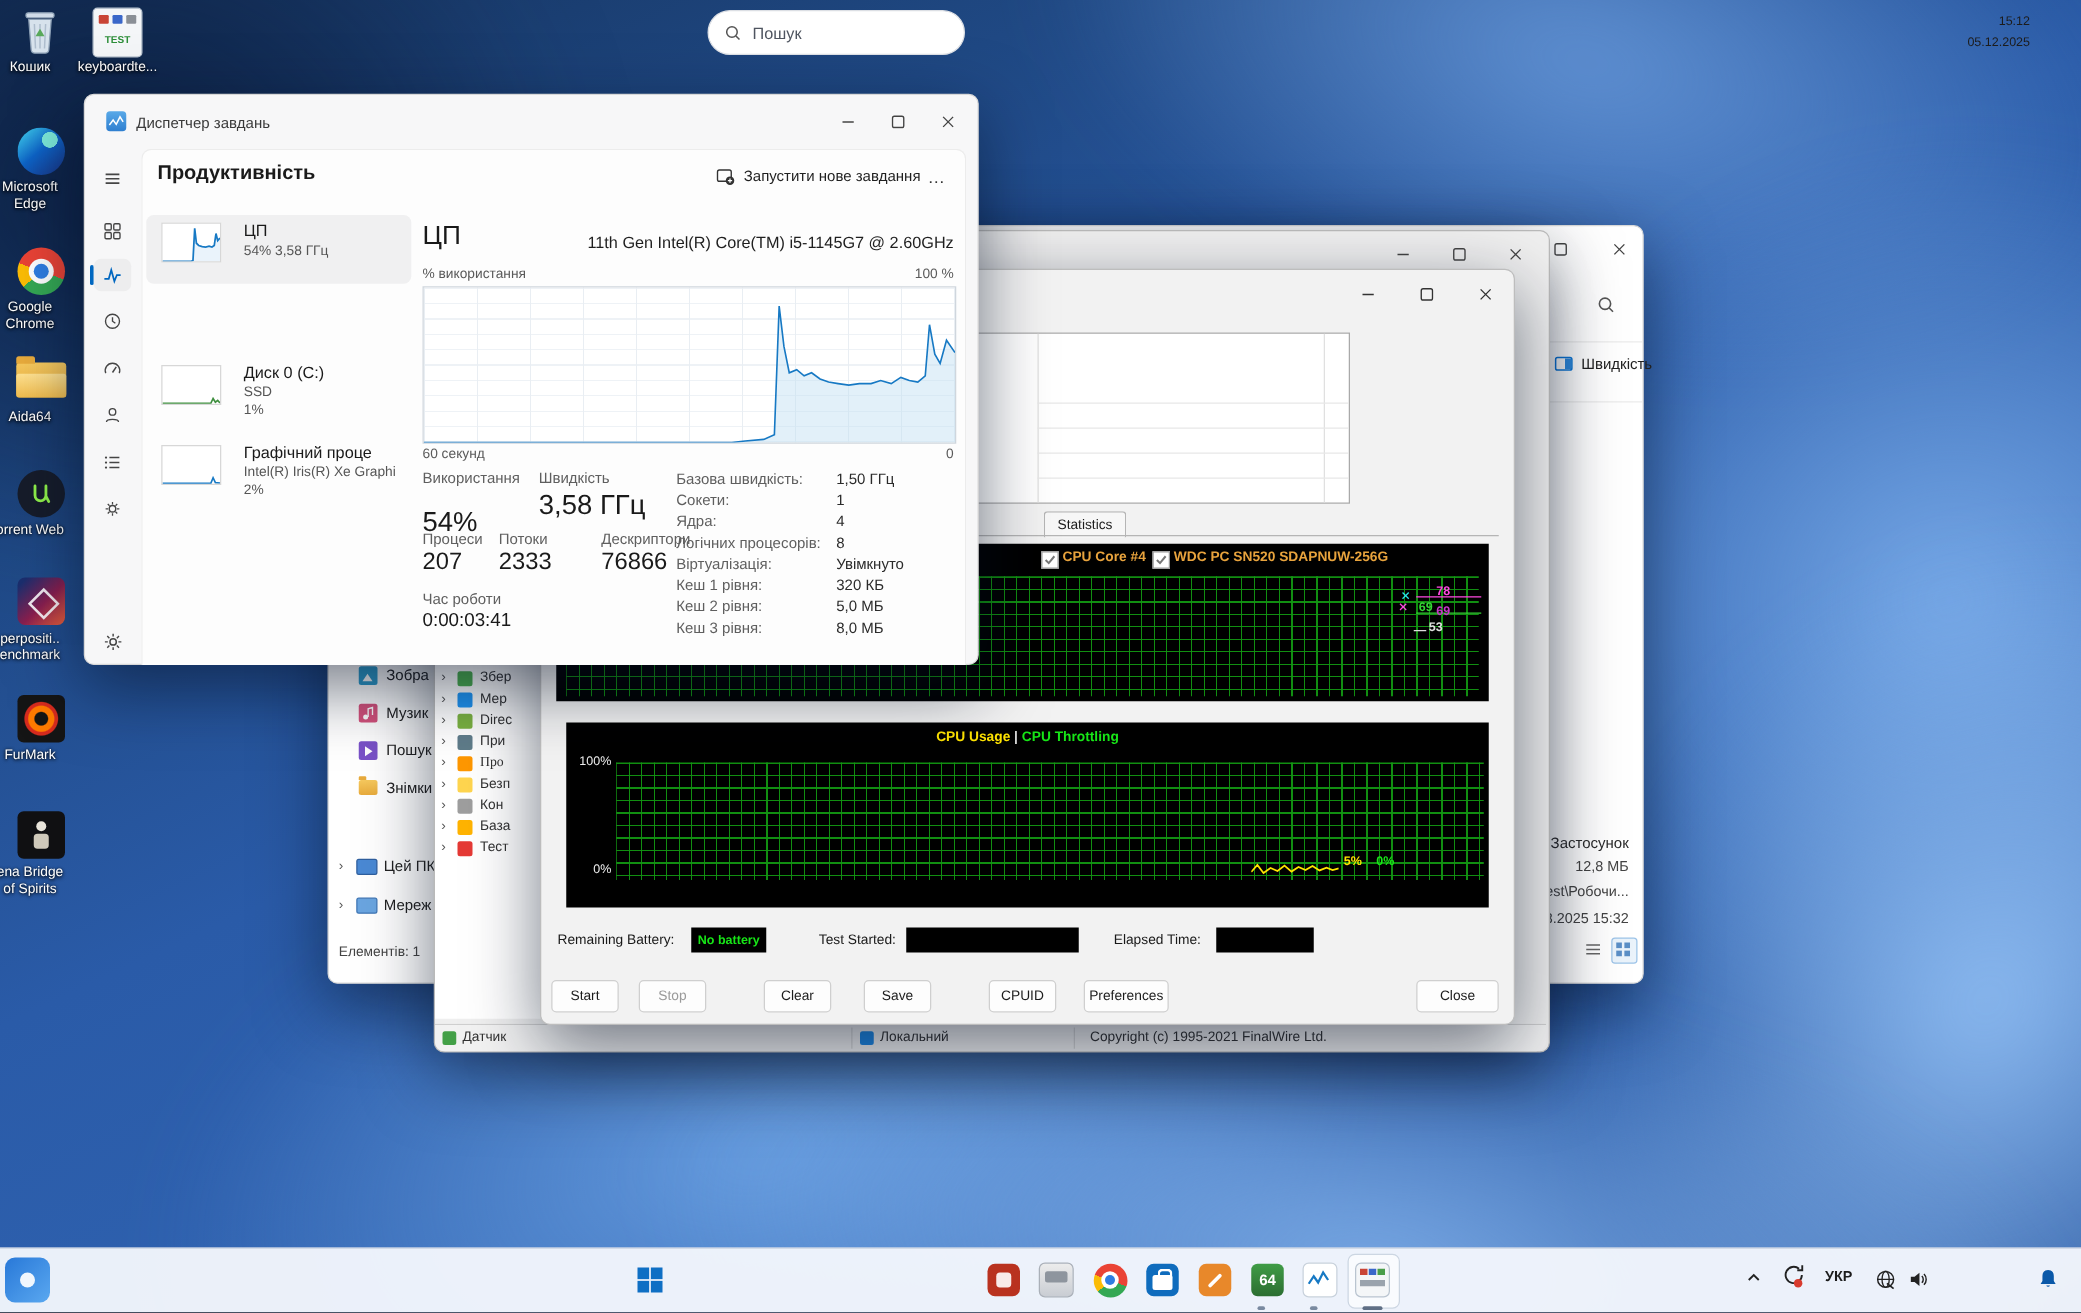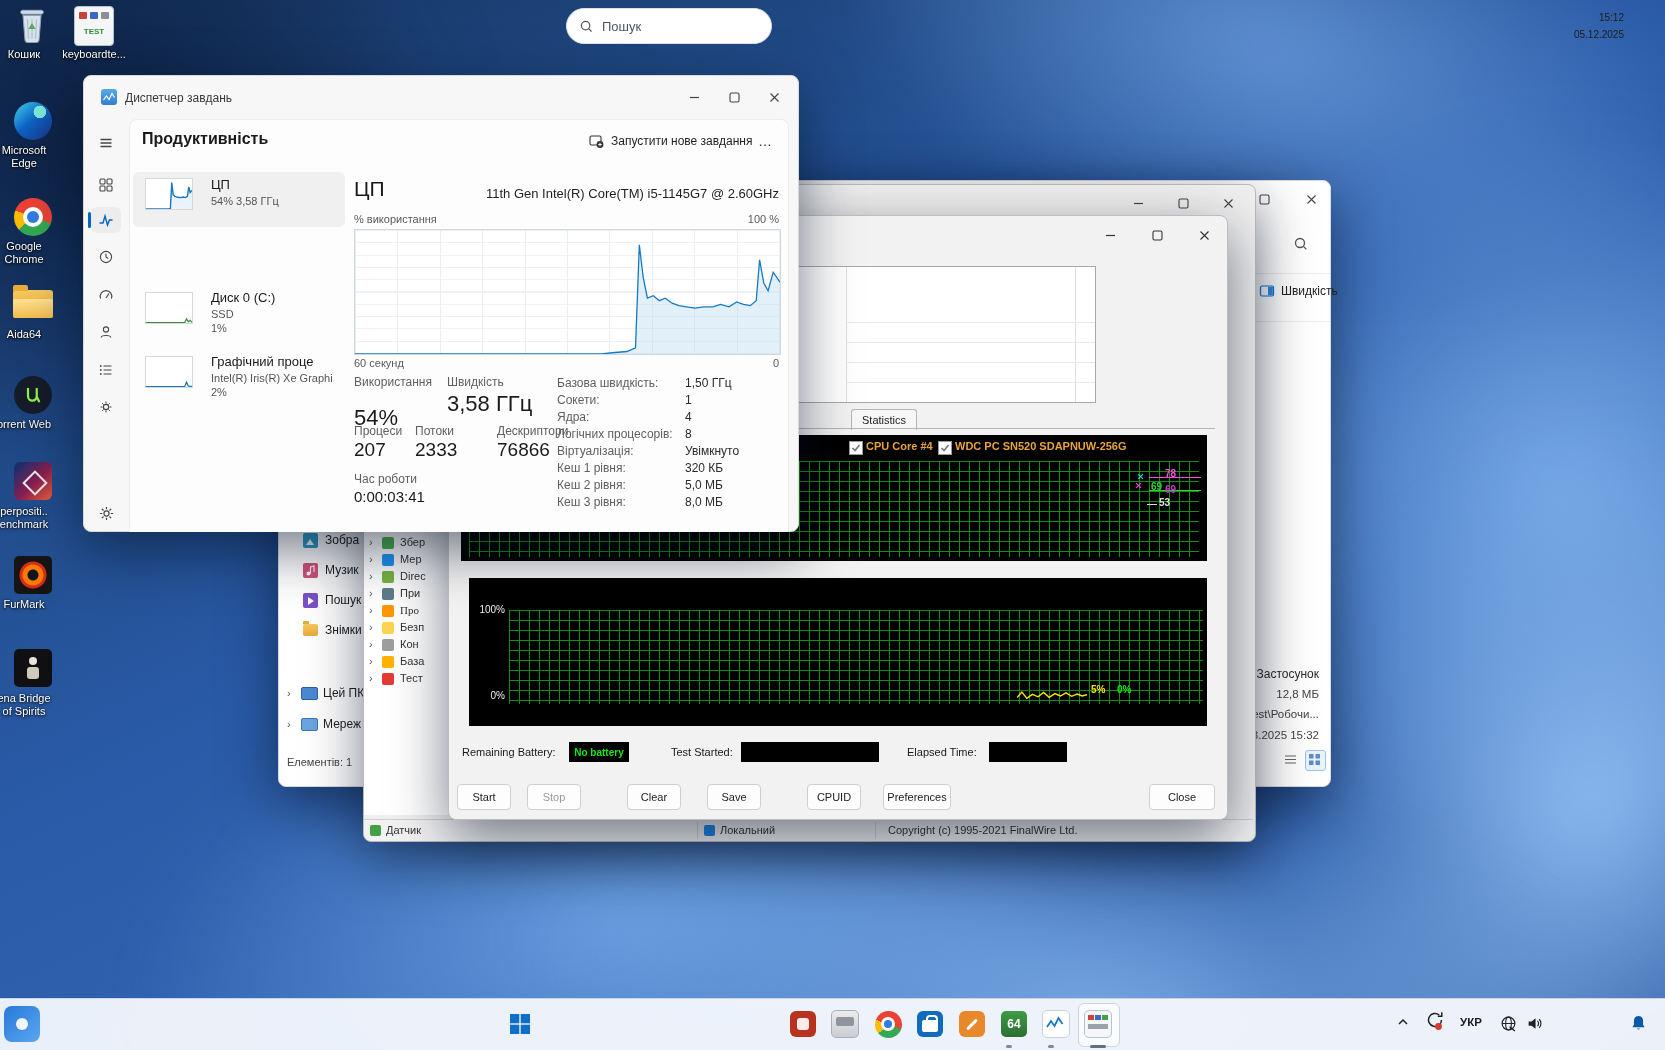--- a/index.html
+++ b/index.html
@@ -2,21 +2,21 @@
 <html><head>
 <meta charset="utf-8">
 <style>
   html,body{margin:0;padding:0;background:#000;}
   .screen{position:relative;width:1665px;height:1050px;overflow:hidden;
     font-family:"Liberation Sans","DejaVu Sans",sans-serif;
     background:linear-gradient(155deg,#16345f 0%,#1f4883 22%,#2a5ba8 45%,#2f62b0 65%,#27549c 100%);}
   .a{position:absolute;}
   .petal{position:absolute;border-radius:50%;filter:blur(28px);}
   
-  .win{position:absolute;border-radius:8px;box-shadow:0 18px 55px rgba(4,14,34,.55);margin-left:16px;}
+  .win{position:absolute;border-radius:8px;box-shadow:0 18px 55px rgba(4,14,34,.55);}
   #xp{background:#ffffff;border:1px solid #d9d9d9;}
   #am{background:#efefef;border:1px solid #b9b9b9;}
   #dlg{background:#f2f2f2;border:1px solid #bdbdbd;}
   #tm{background:#f7f7f8;border:1px solid #d8d8d8;}
   .card{position:absolute;background:#fdfdfd;border:1px solid #ececec;border-bottom:none;border-radius:8px 8px 0 0;}
   .wc{position:absolute;width:40px;height:26px;display:flex;align-items:center;justify-content:center;}
   .txt{position:absolute;white-space:nowrap;}
   .blackbox{position:absolute;background:#000;}
   .ggrid{position:absolute;background-image:
      repeating-linear-gradient(to right,rgba(18,150,18,.95) 0 1px,transparent 1px 10px),
@@ -361,20 +361,25 @@
       <div class="a" style="left:686px;top:69px;width:10px;height:1px;background:#ddd;"></div>
       <div class="xmark" style="left:676px;top:38px;color:#27e8e8;"></div>
       <div class="xmark" style="left:674px;top:47px;color:#ff49e1;"></div>
       <span class="gval" style="left:704px;top:33px;color:#ff49e1;">78</span>
       <span class="gval" style="left:690px;top:46px;color:#35d435;">69</span>
       <span class="gval" style="left:704px;top:49px;color:#c935c9;">69</span>
       <span class="gval" style="left:698px;top:62px;color:#e0e0e0;">53</span>
     </div>
 
     <div class="blackbox" style="left:20px;top:362px;width:738px;height:148px;">
+      <div class="a" style="left:0;top:6px;width:738px;text-align:center;font-size:11px;font-weight:bold;">
+        <span style="color:#ffe400;">CPU Usage</span>
+        <span style="color:#ddd;">|</span>
+        <span style="color:#17e617;">CPU Throttling</span>
+      </div>
       <span class="gval" style="left:6px;top:26px;width:30px;text-align:right;color:#eee;font-weight:normal;">100%</span>
       <div class="ggrid" style="left:40px;top:32px;width:694px;height:94px;"></div>
       <span class="gval" style="left:6px;top:112px;width:30px;text-align:right;color:#eee;font-weight:normal;">0%</span>
       <svg class="a" style="left:548px;top:110px;" width="70" height="16" viewBox="0 0 100 100" preserveAspectRatio="none">
         <polyline fill="none" stroke="#ffe400" stroke-width="1.4" vector-effect="non-scaling-stroke" points="0,60 7,25 14,65 22,40 30,55 38,28 46,58 54,35 62,50 70,30 78,52 86,38 93,50 100,42"></polyline>
       </svg>
       <span class="gval" style="left:622px;top:106px;color:#ffe400;">5%</span>
       <span class="gval" style="left:648px;top:106px;color:#17e617;">0%</span>
     </div>
 

